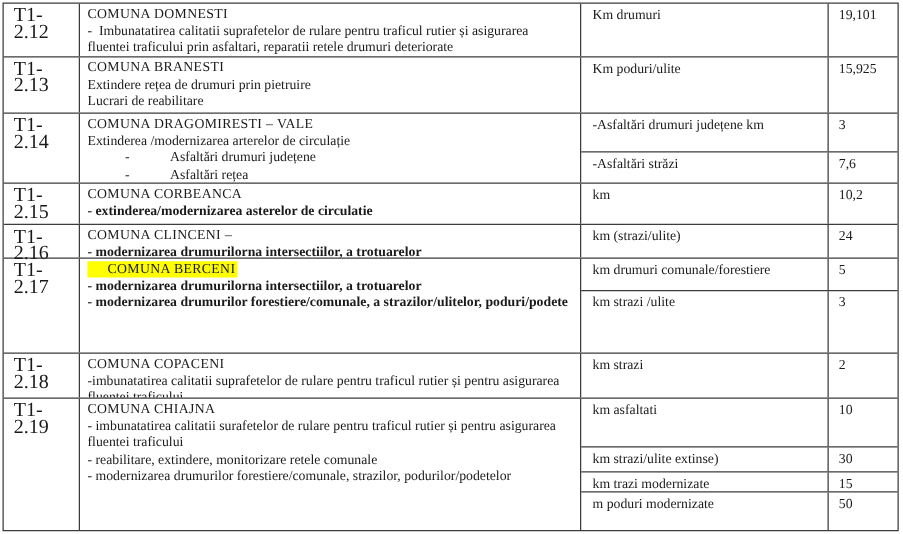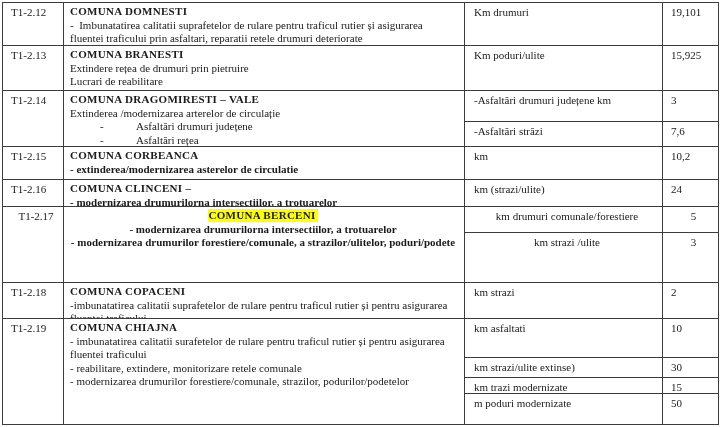--- a/index.html
+++ b/index.html
@@ -29,21 +29,21 @@
     display: flex;
     border-bottom: 1px solid #3c3c3c;
     box-sizing: border-box;
   }
   .row:last-child { border-bottom: none; }
   .c-id {
     width: 61px;
     box-sizing: border-box;
     border-right: 1px solid #3c3c3c;
     padding: 3px 2px 0 8px;
-    font-size: 11px;
+    font-size: 16px;
     line-height: 13px;
     flex-shrink: 0;
   }
   .c-desc {
     width: 401px;
     box-sizing: border-box;
     border-right: 1px solid #3c3c3c;
     padding: 2px 8px 0 6px;
     font-size: 11px;
     line-height: 13.6px;
@@ -72,37 +72,37 @@
   }
   .m-val {
     width: 55px;
     box-sizing: border-box;
     padding: 3px 2px 0 8px;
     font-size: 11px;
     line-height: 13px;
     flex-shrink: 0;
   }
   .title {
-    font-weight: bold;
+    font-weight: normal;
     letter-spacing: 0.3px;
   }
   .hl {
     background: #ffff00;
-    padding: 0 2px 1px 0;
+    padding: 0 2px 1px 16px;
   }
   .line { white-space: pre-wrap; }
   .line.bold { font-weight: bold; }
   .line.tabbed { padding-left: 30px; }
   
   .r0 { height: 43px; }
   .r1 { height: 45px; }
   .r2 { height: 56px; }
   .r3 { height: 33px; }
   .r4 { height: 27px; }
-  .r5 { height: 76px; text-align: center; }
+  .r5 { height: 76px; }
   .r6 { height: 36px; }
   .r7 { height: 105px; }
   .s-31 { height: 31px; justify-content: center; }
   .s-26 { height: 26px; }
   .s-39 { height: 39px; }
   .s-20 { height: 20px; }
   .s-16 { height: 16px; }
 </style>
 </head>
 <body>

